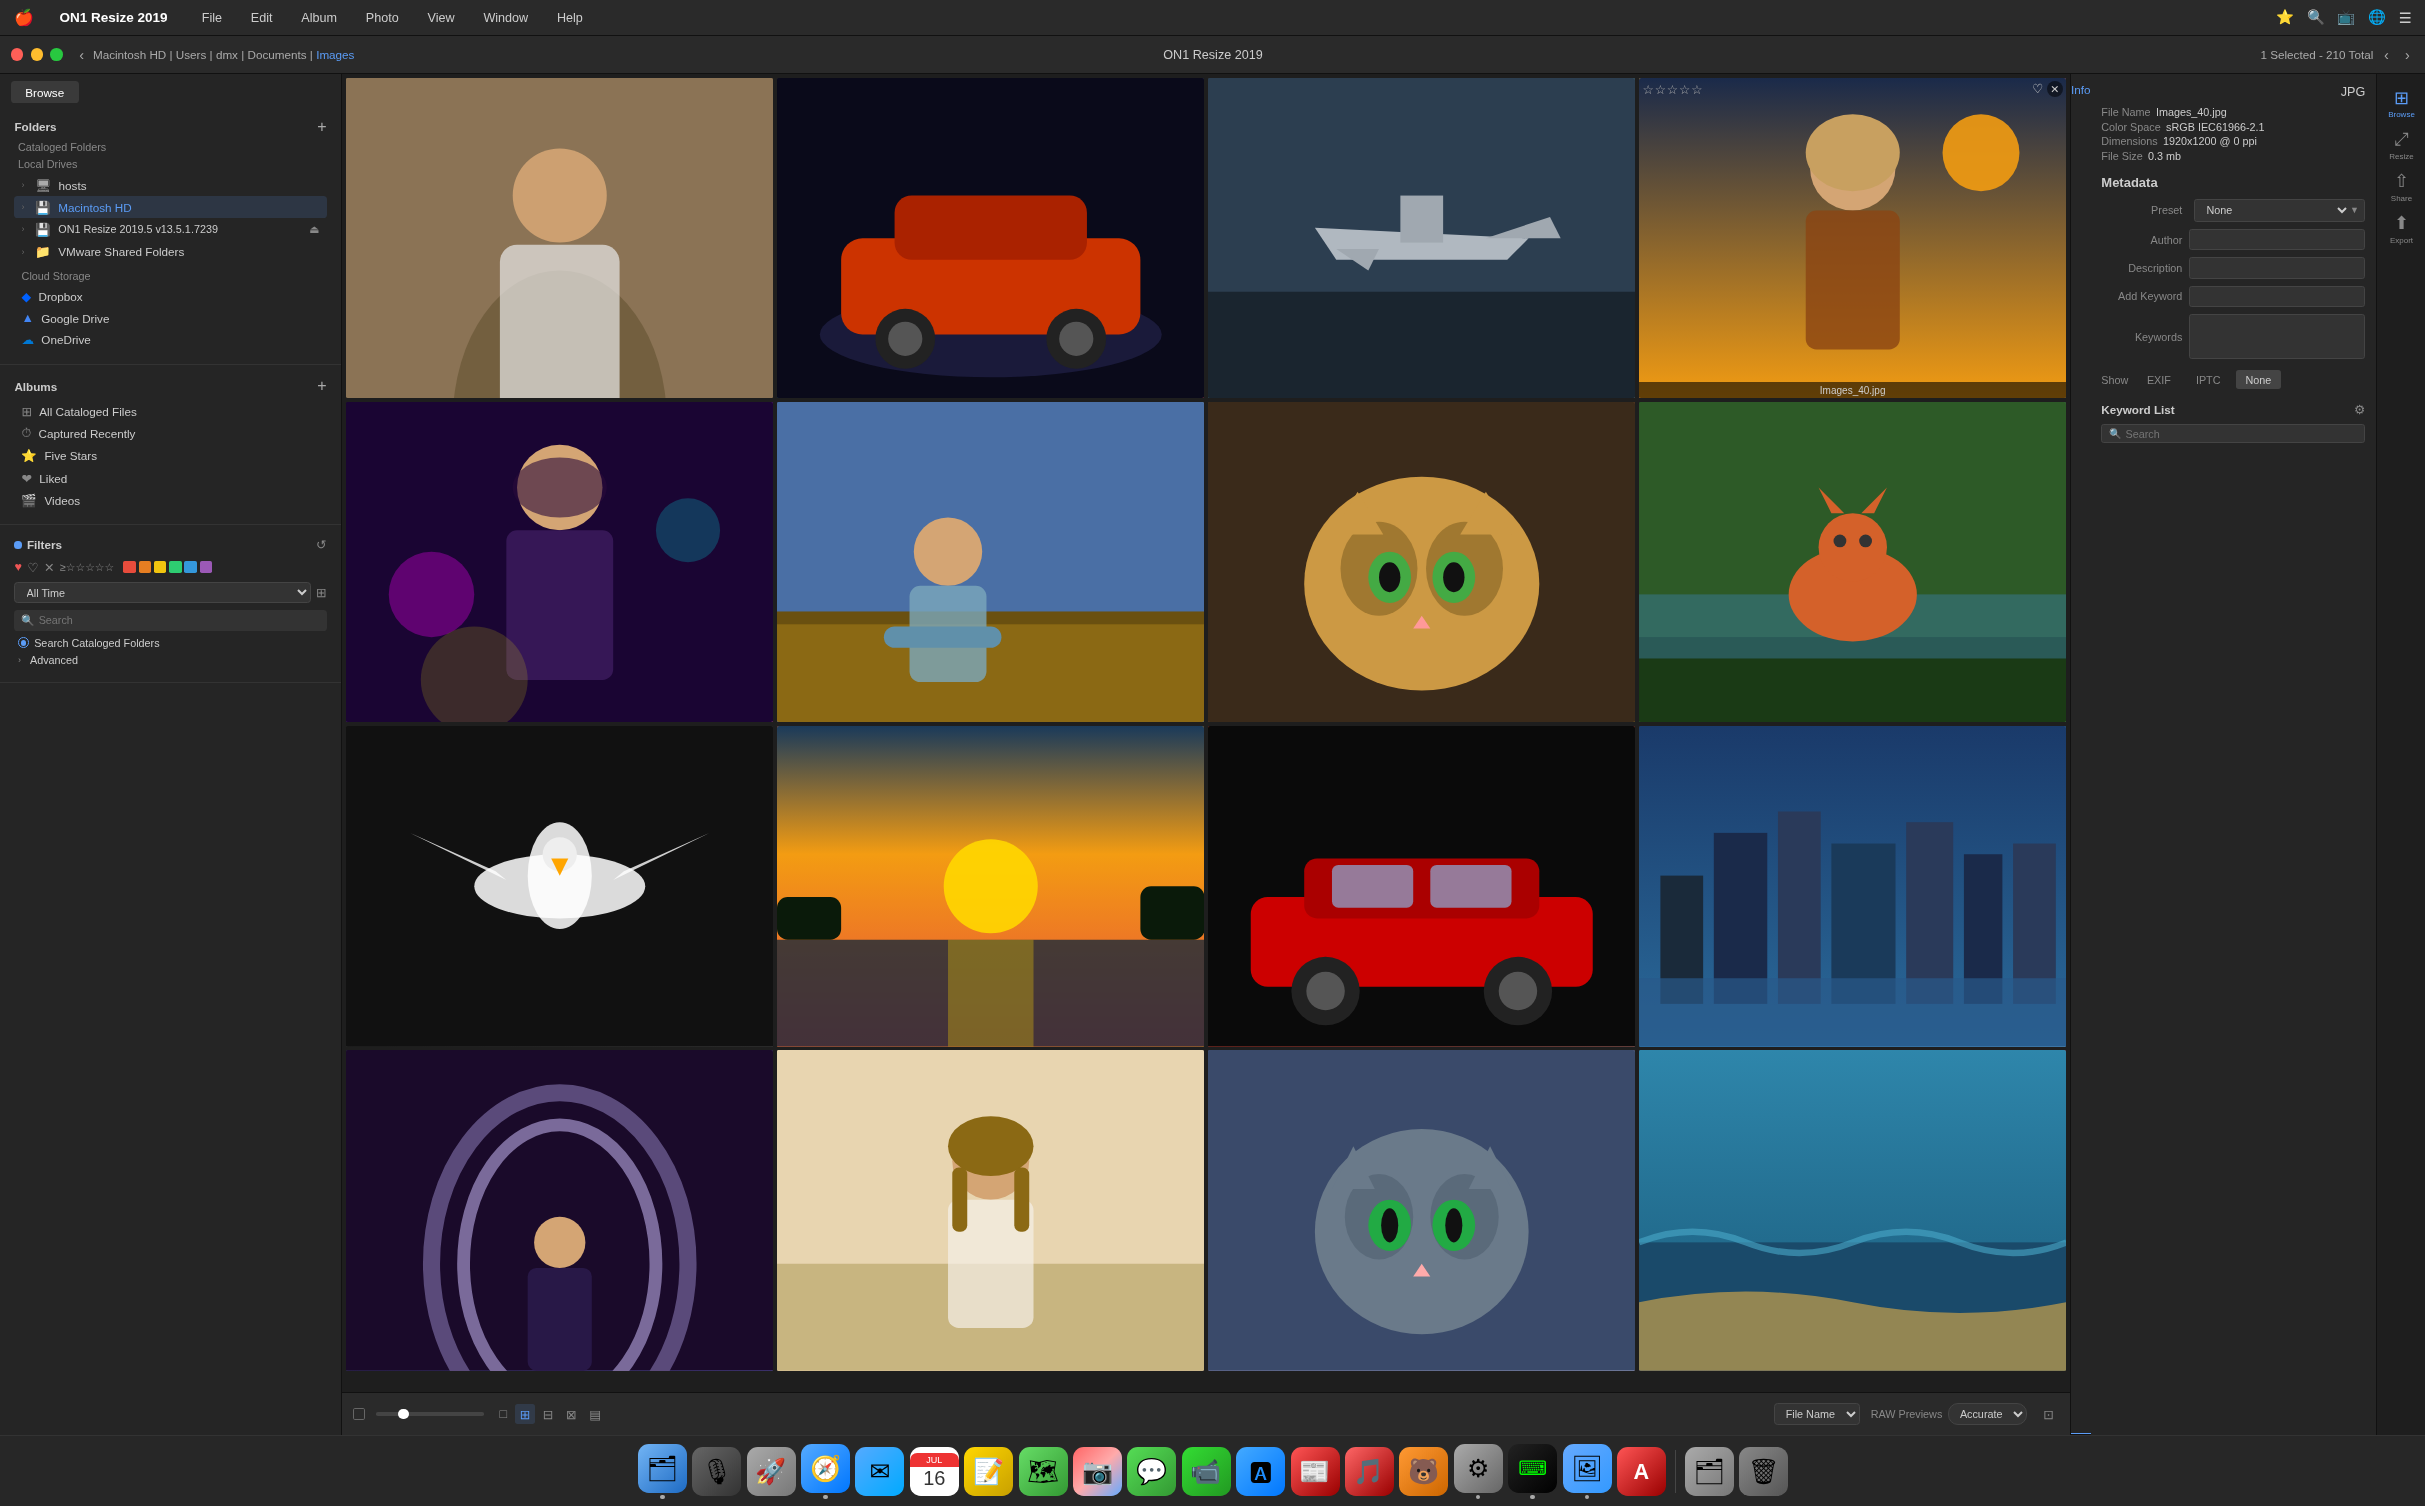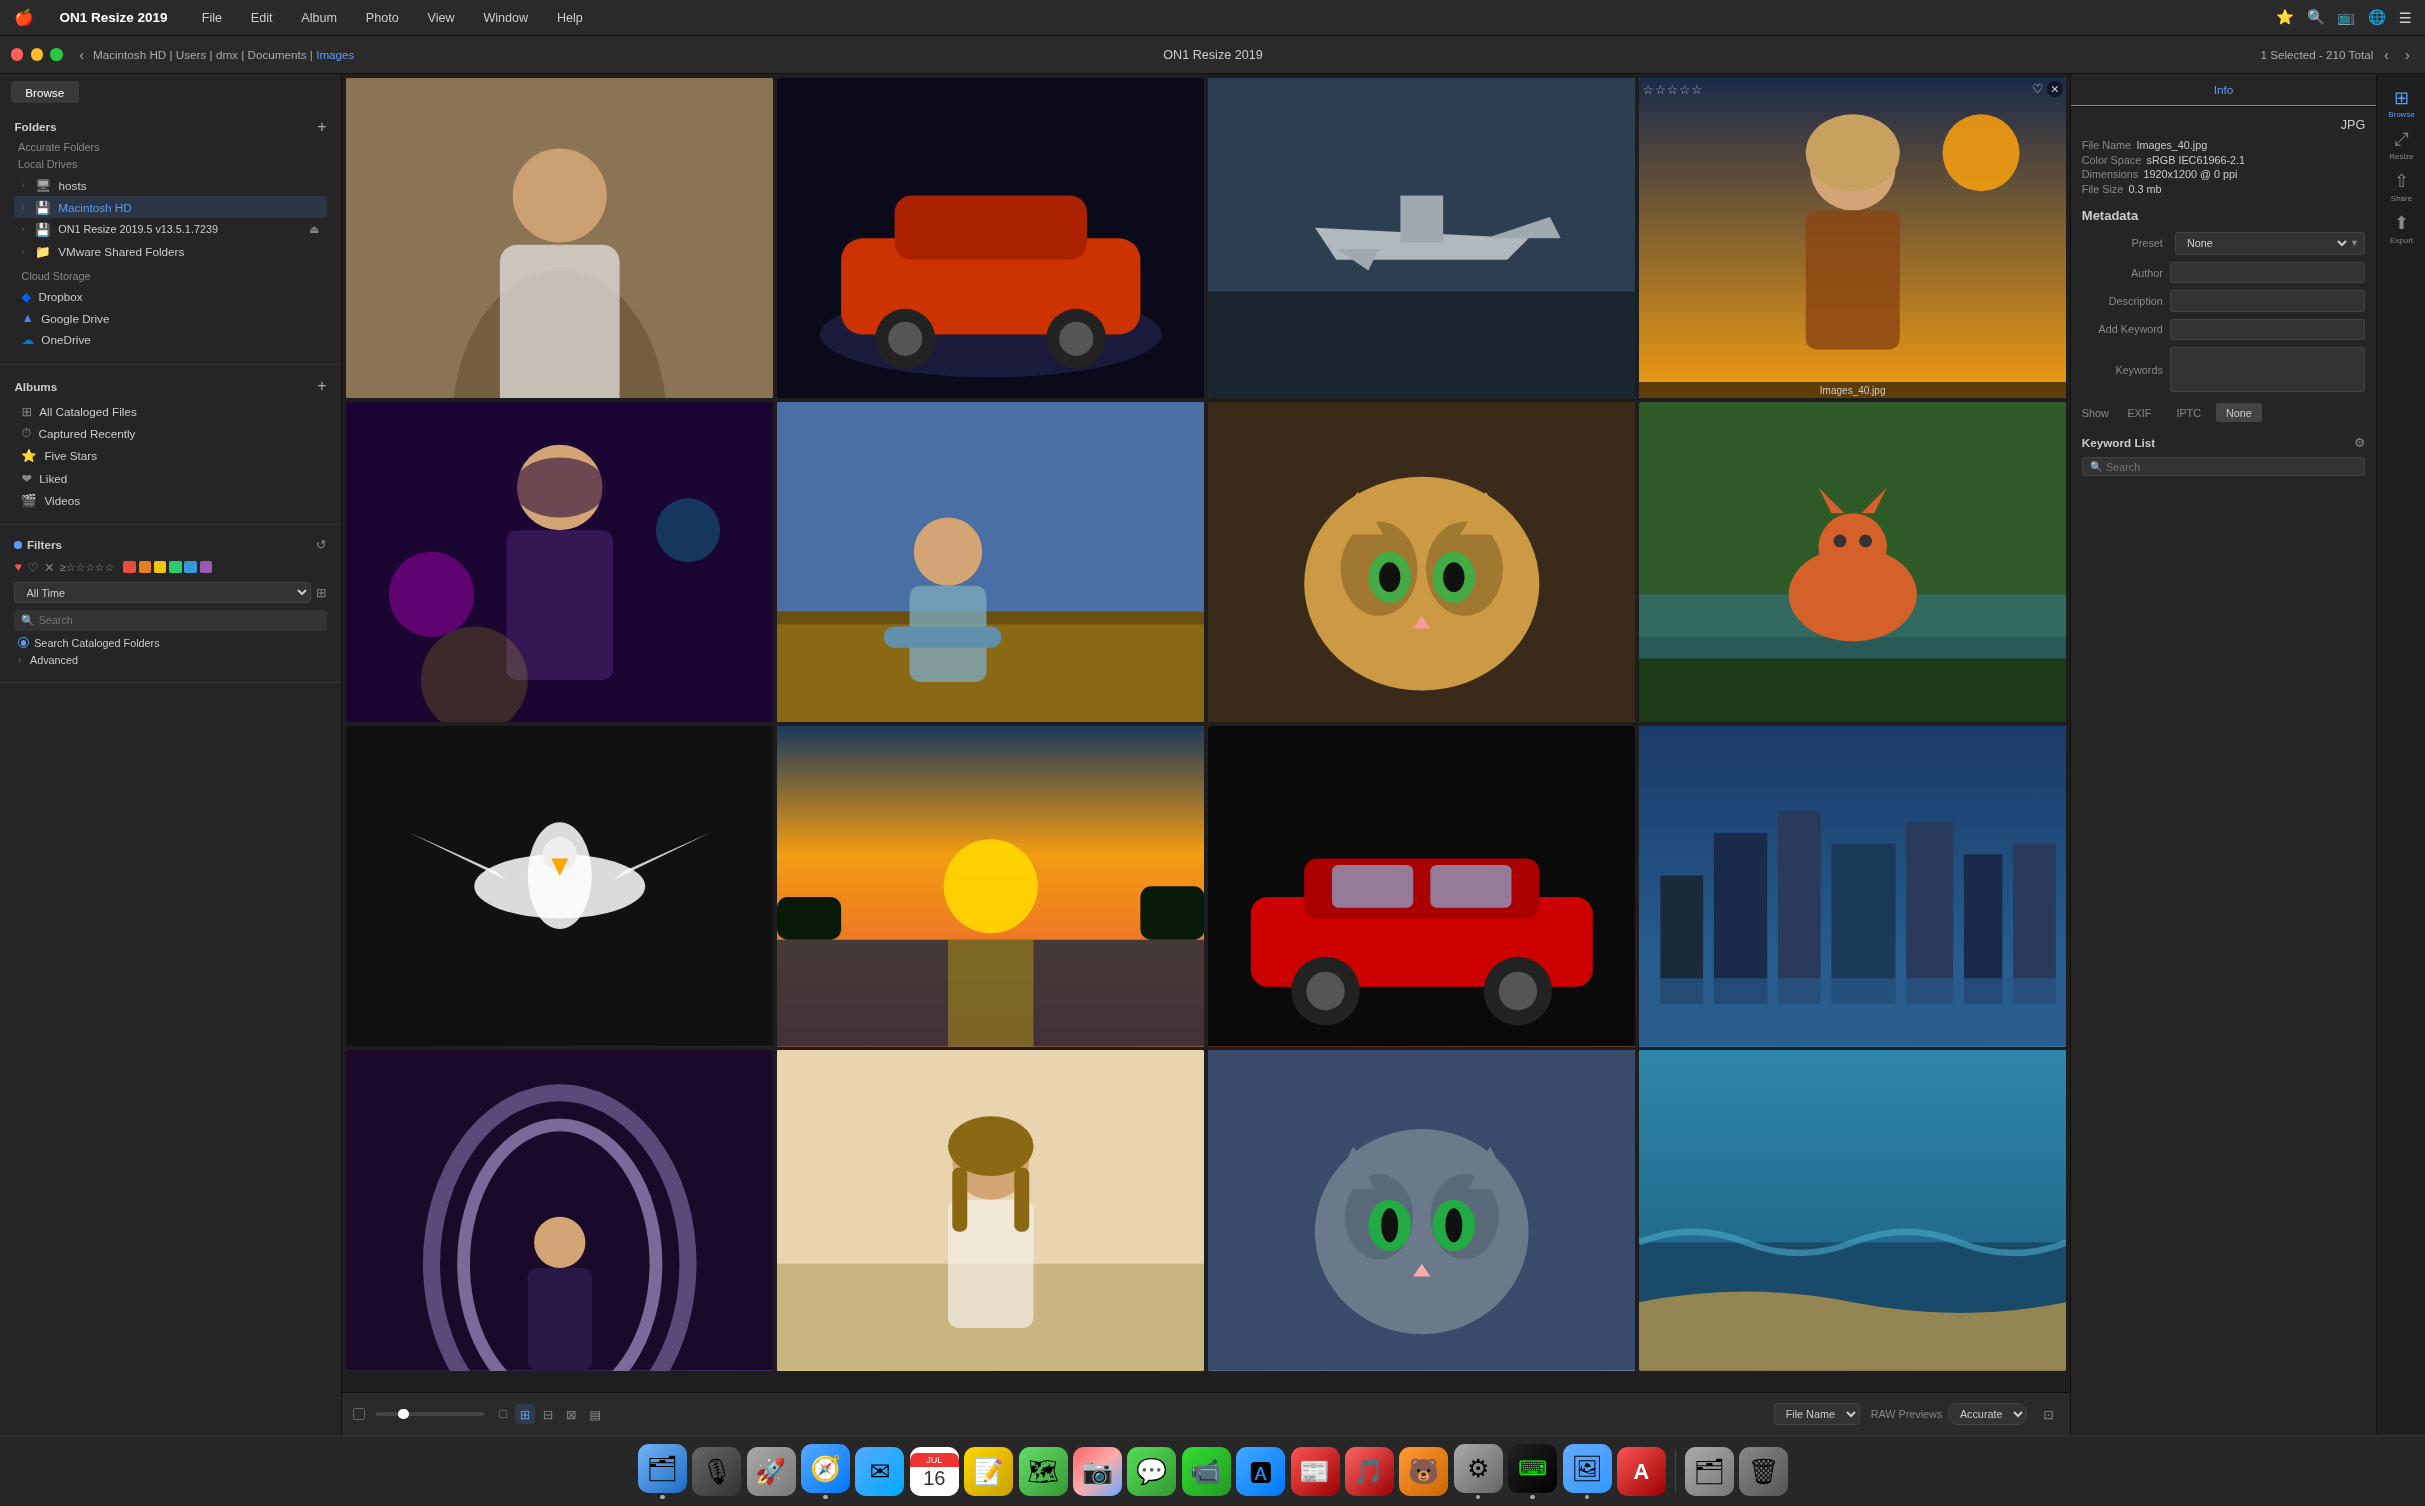--- a/index.html
+++ b/index.html
@@ -128,21 +128,21 @@
     .toolbar-slider-thumb { width: 10.8px; height: 10.8px; background: #fff; border-radius: 50%; position: absolute; top: -3.6px; left: 20%; }
     .view-icons { display: flex; gap: 3.6px; }
     .view-icon-btn { background: none; border: none; color: #888; font-size: 12.6px; cursor: pointer; padding: 2.7px 4.5px; border-radius: 2.7px; }
     .view-icon-btn.active { color: #5b9cf6; background: rgba(91,156,246,0.15); }
     .toolbar-spacer { flex: 1; }
     .filename-select { background: #333; border: 0.9px solid #444; color: #ccc; font-size: 10.8px; padding: 2.7px 7.2px; border-radius: 3.6px; cursor: pointer; }
     .raw-previews { display: flex; align-items: center; gap: 5.4px; font-size: 10.8px; color: #888; }
     .raw-select { background: #333; border: 0.9px solid #444; color: #ccc; font-size: 10.8px; padding: 2.7px 7.2px; border-radius: 10px; cursor: pointer; }
 
     
-    #right-panel { width: 306px; background: #252525; border-left: 0.9px solid #111; display: flex; flex-direction: column; overflow: hidden; }
+    #right-panel { width: 306px; background: #252525; border-left: 0.9px solid #111; display: flex; flex-direction: row; overflow: hidden; }
     .right-panel-tabs { display: flex; border-bottom: 0.9px solid #111; }
     .right-panel-tab { flex: 1; text-align: center; padding: 9px 0; font-size: 11.7px; color: #888; cursor: pointer; border-bottom: 1.8px solid transparent; }
     .right-panel-tab.active { color: #5b9cf6; border-bottom-color: #5b9cf6; }
     .right-panel-content { flex: 1; overflow-y: auto; padding: 10.8px; }
     .right-panel-content::-webkit-scrollbar { width: 5.4px; }
     .right-panel-content::-webkit-scrollbar-thumb { background: #444; border-radius: 2.7px; }
 
     
     .file-format { font-size: 12.6px; color: #ccc; font-weight: 500; text-align: right; margin-bottom: 7.2px; }
     .info-row { display: flex; gap: 5.4px; font-size: 10.8px; margin-bottom: 2.7px; }
@@ -278,21 +278,21 @@
     <div class="browse-tab">
       <button class="browse-btn">Browse</button>
     </div>
 
     <div class="sidebar-section">
       <div class="sidebar-section-header">
         <span class="sidebar-section-title">Folders</span>
         <button class="sidebar-add-btn">+</button>
       </div>
 
-      <div class="sidebar-label">Accurate Folders</div>
+      <div class="sidebar-label">Cataloged Folders</div>
       <div class="sidebar-label">Local Drives</div>
 
       <div class="folder-item">
         <span class="folder-arrow">›</span>
         <span class="folder-icon">🖥</span>
         <span class="folder-name">hosts</span>
       </div>
       <div class="folder-item active">
         <span class="folder-arrow">›</span>
         <span class="folder-icon blue">💾</span>

